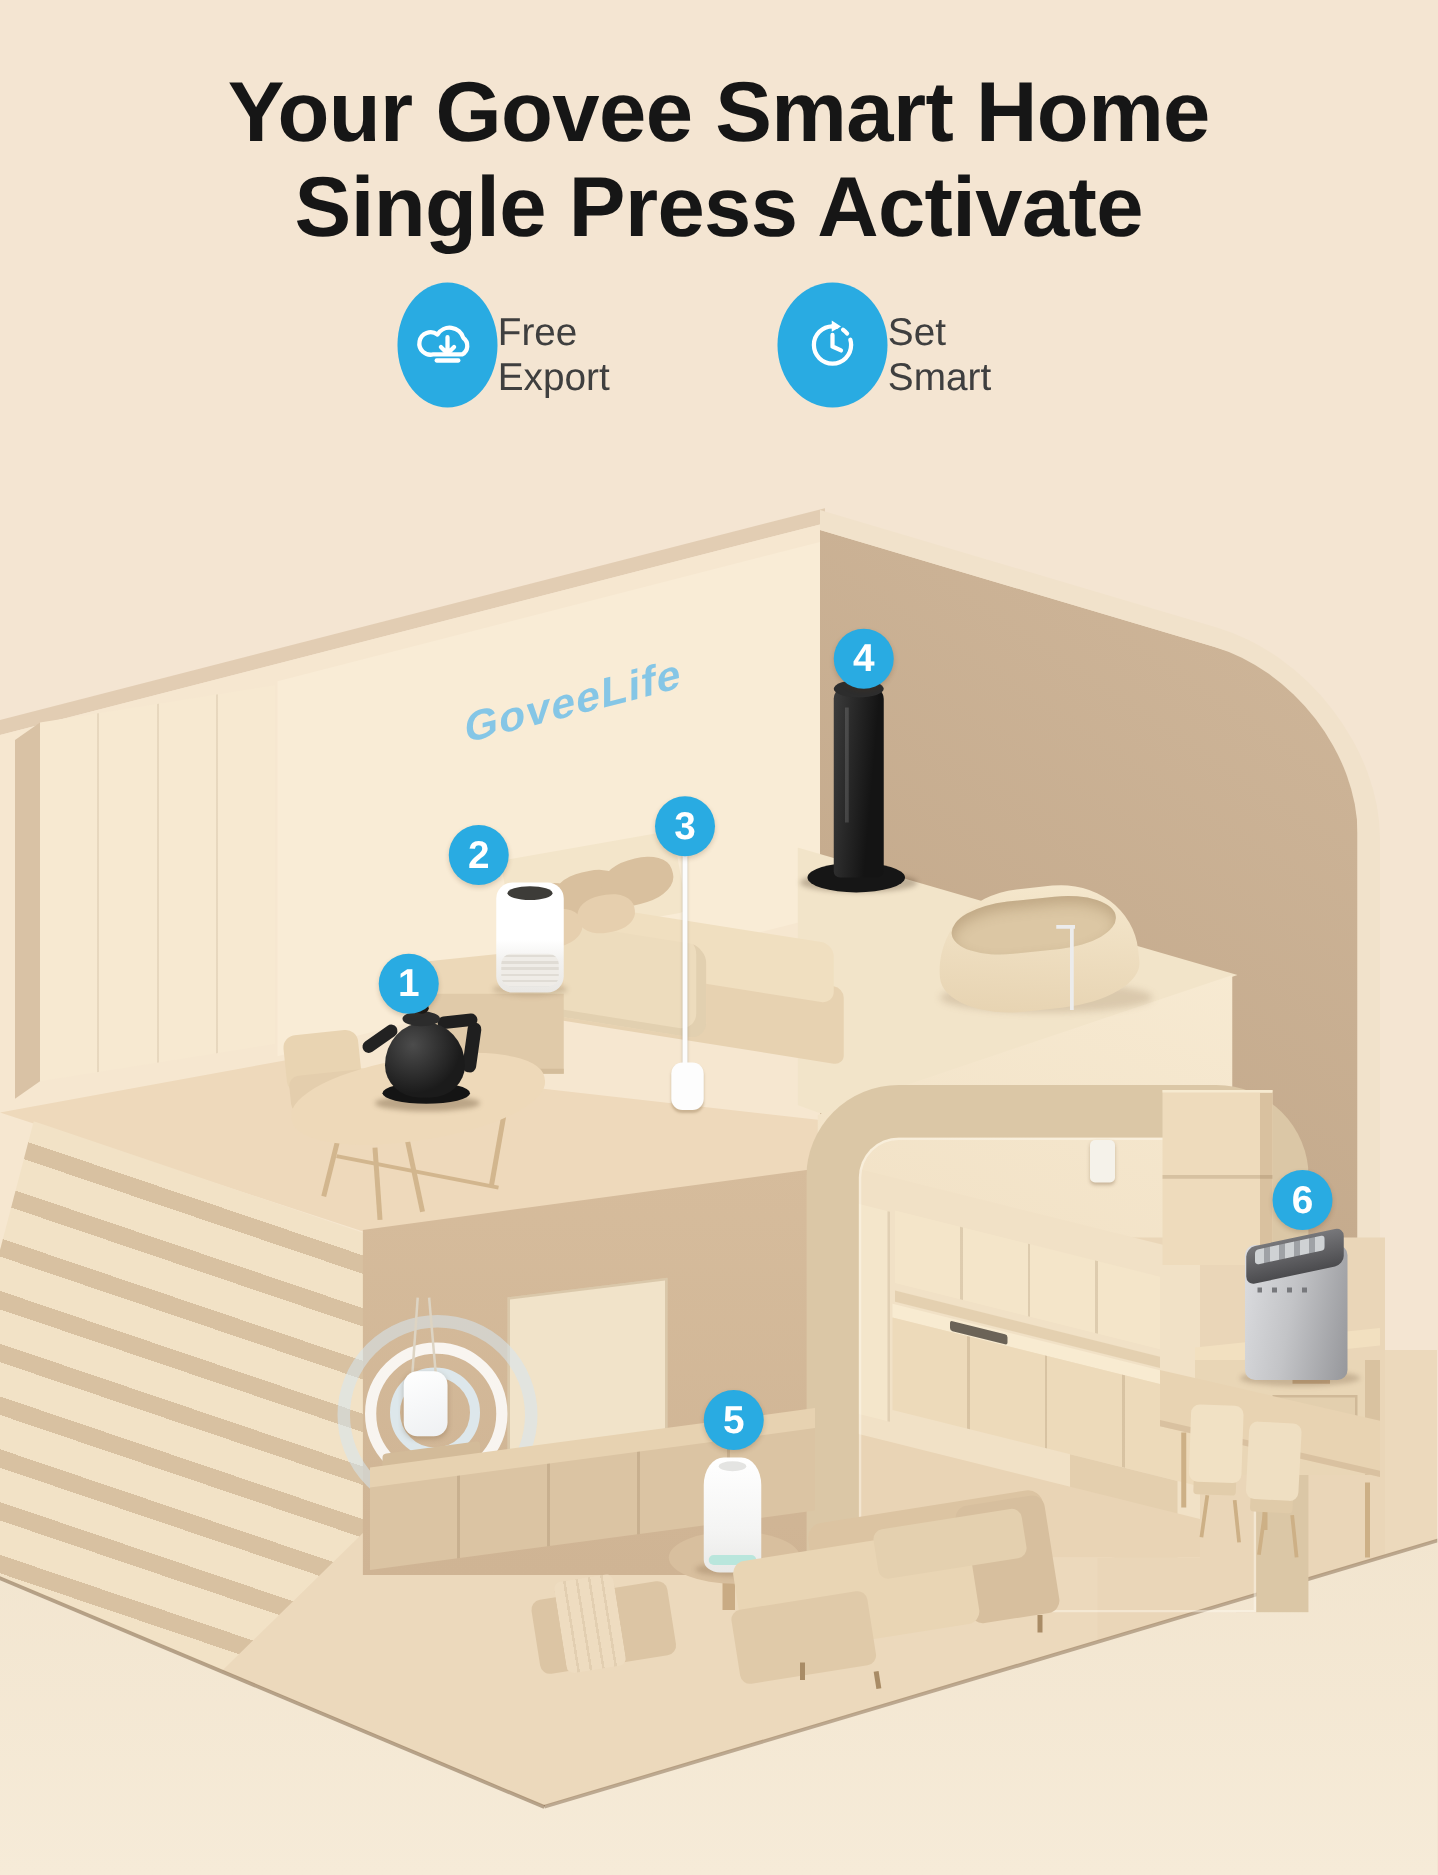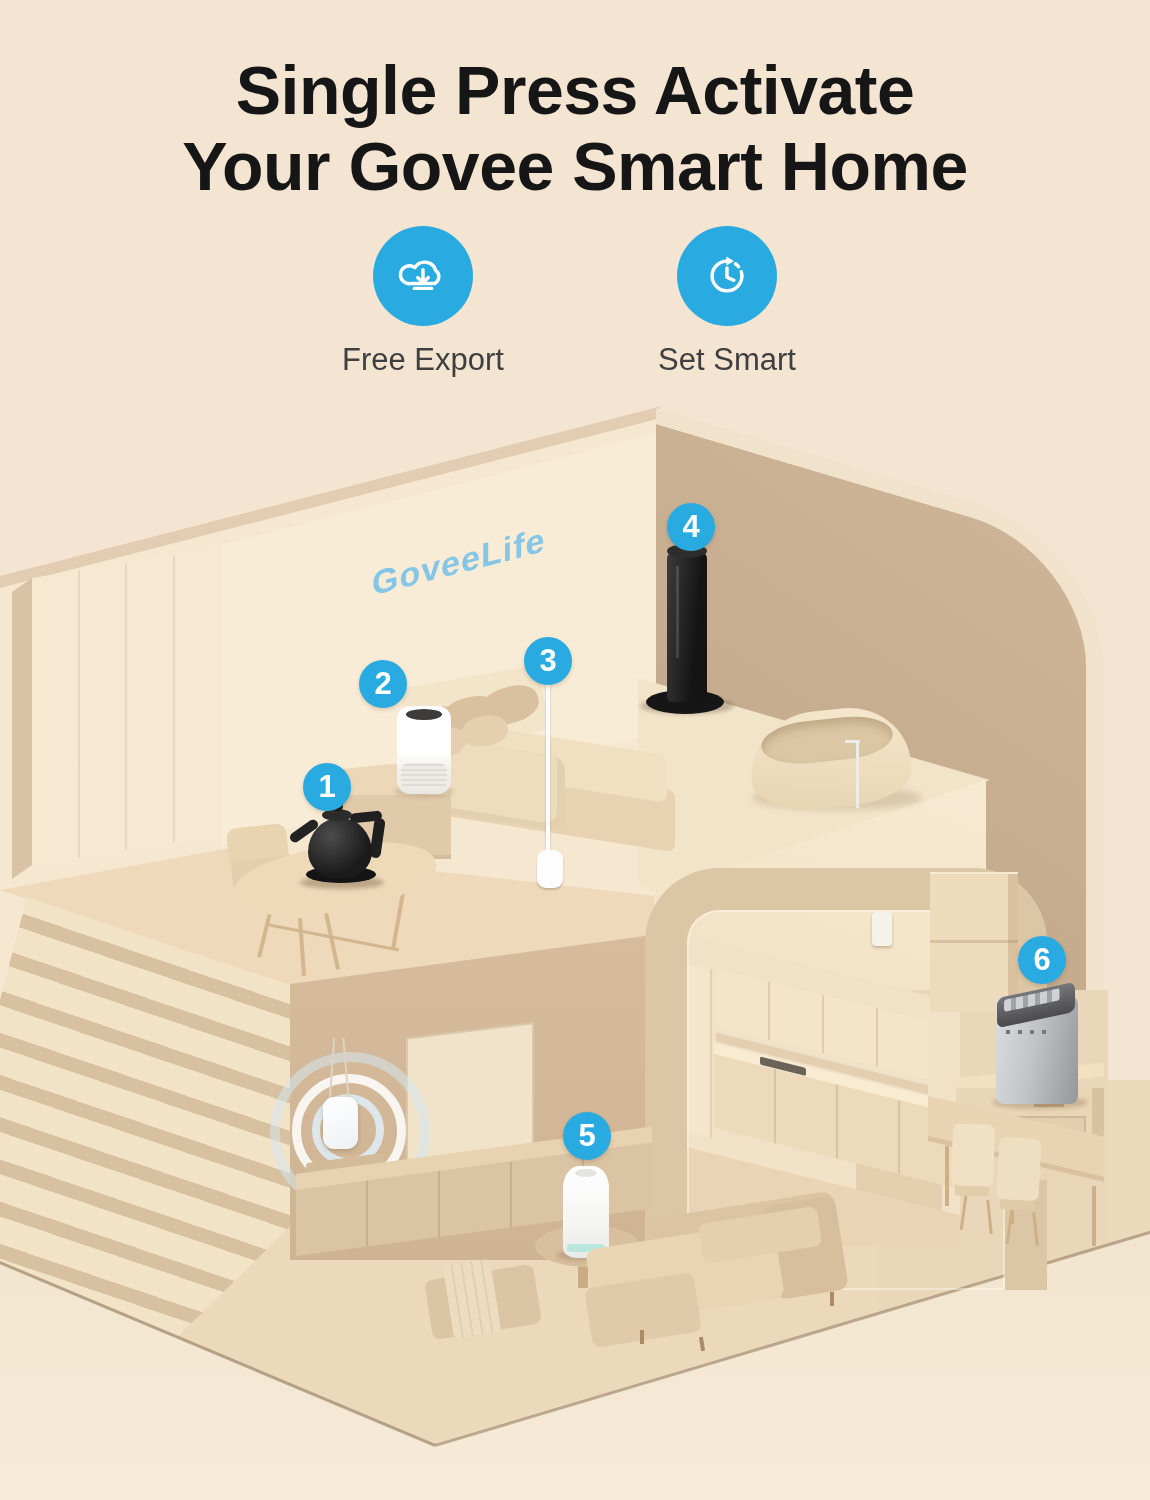--- a/index.html
+++ b/index.html
@@ -7,21 +7,21 @@
     background:var(--background,#f4e5d2);
     font-family:"Liberation Sans",sans-serif;}
   .abs{position:absolute;}
 
   
   .title{position:absolute;top:52px;left:0;width:100%;text-align:center;
     font-weight:700;font-size:68px;line-height:76px;letter-spacing:-0.5px;
     color:var(--title-color,#161616);}
   .features{position:absolute;top:226px;left:0;width:100%;display:flex;
     justify-content:center;gap:94px;}
-  .feature{width:210px;display:flex;flex-direction:column;align-items:center;}
+  .feature{width:210px;display:flex;align-items:center;}
   .feature-circle{width:100px;height:100px;border-radius:50%;
     background:var(--accent-blue,#29abe2);display:flex;align-items:center;justify-content:center;}
   .feature-label{margin-top:16px;font-size:31px;color:var(--label-color,#3f3f3f);}
 
   
   .ceiling-edge{left:0;top:576px;width:660px;height:12px;background:rgba(196,166,128,.38);
     transform:skewY(-14.4deg);transform-origin:left top;}
   .back-wall{left:0;top:588px;width:656px;height:500px;background:#f6e7d0;
     transform:skewY(-14.4deg);transform-origin:left top;}
   .wardrobe-side{left:12px;top:592px;width:20px;height:287px;background:#d9c2a5;
@@ -259,22 +259,22 @@
     box-shadow:0 2px 4px rgba(80,50,20,.2);}
   .badge-1{left:303px;top:763px;} .badge-2{left:359px;top:660px;} .badge-3{left:524px;top:637px;}
   .badge-4{left:667px;top:503px;} .badge-5{left:563px;top:1112px;} .badge-6{left:1018px;top:936px;}
 </style>
 </head>
 <body>
 
 <div id="canvas">
 
   <div class="title">
+    <div>Your Govee Smart Home</div>
     <div>Single Press Activate</div>
-    <div>Your Govee Smart Home</div>
   </div>
 
   <div class="features">
     <div class="feature">
       <div class="feature-circle">
         <svg width="62" height="62" viewBox="0 0 100 100" fill="none" stroke="#ffffff" stroke-width="5.5" stroke-linecap="round" stroke-linejoin="round">
           <path d="M32 62 A14.5 14.5 0 1 1 37 36.5 A18.5 18.5 0 0 1 70.5 41 A12.5 12.5 0 0 1 69 62 Z"></path>
           <path d="M50 40 V60 M41.5 52.5 L50 61 L58.5 52.5"></path>
           <path d="M36 70 H64"></path>
         </svg>

